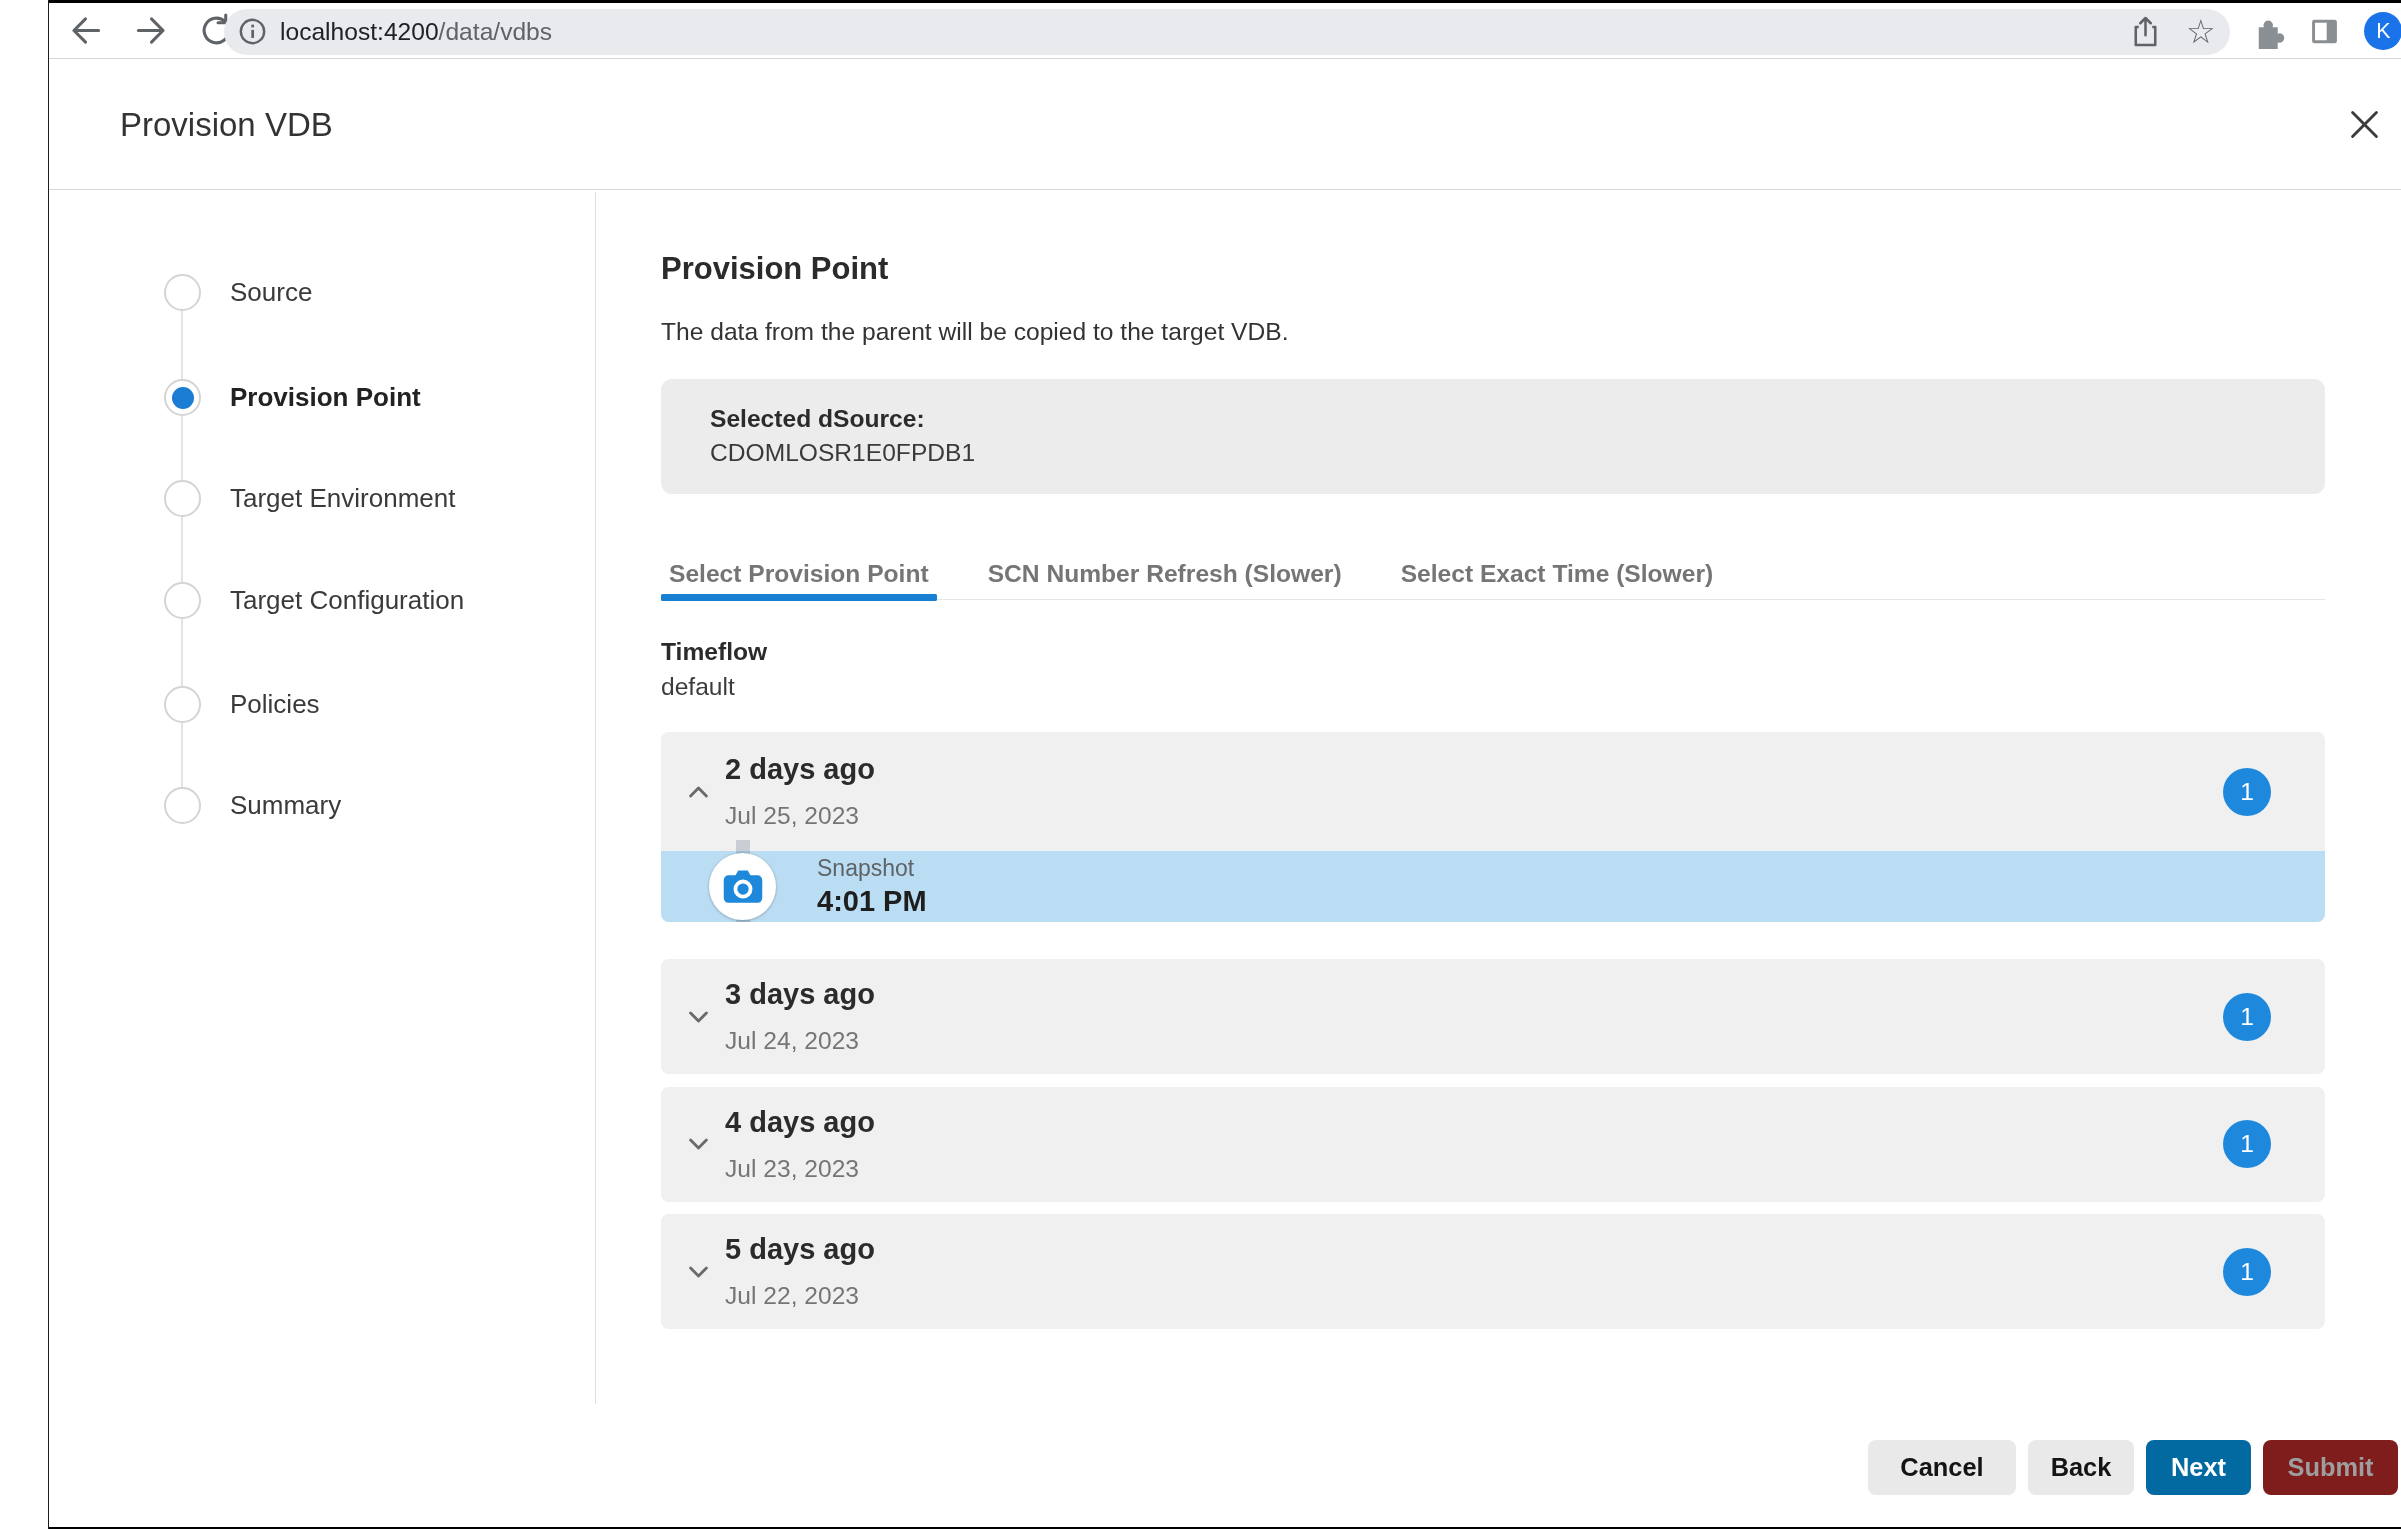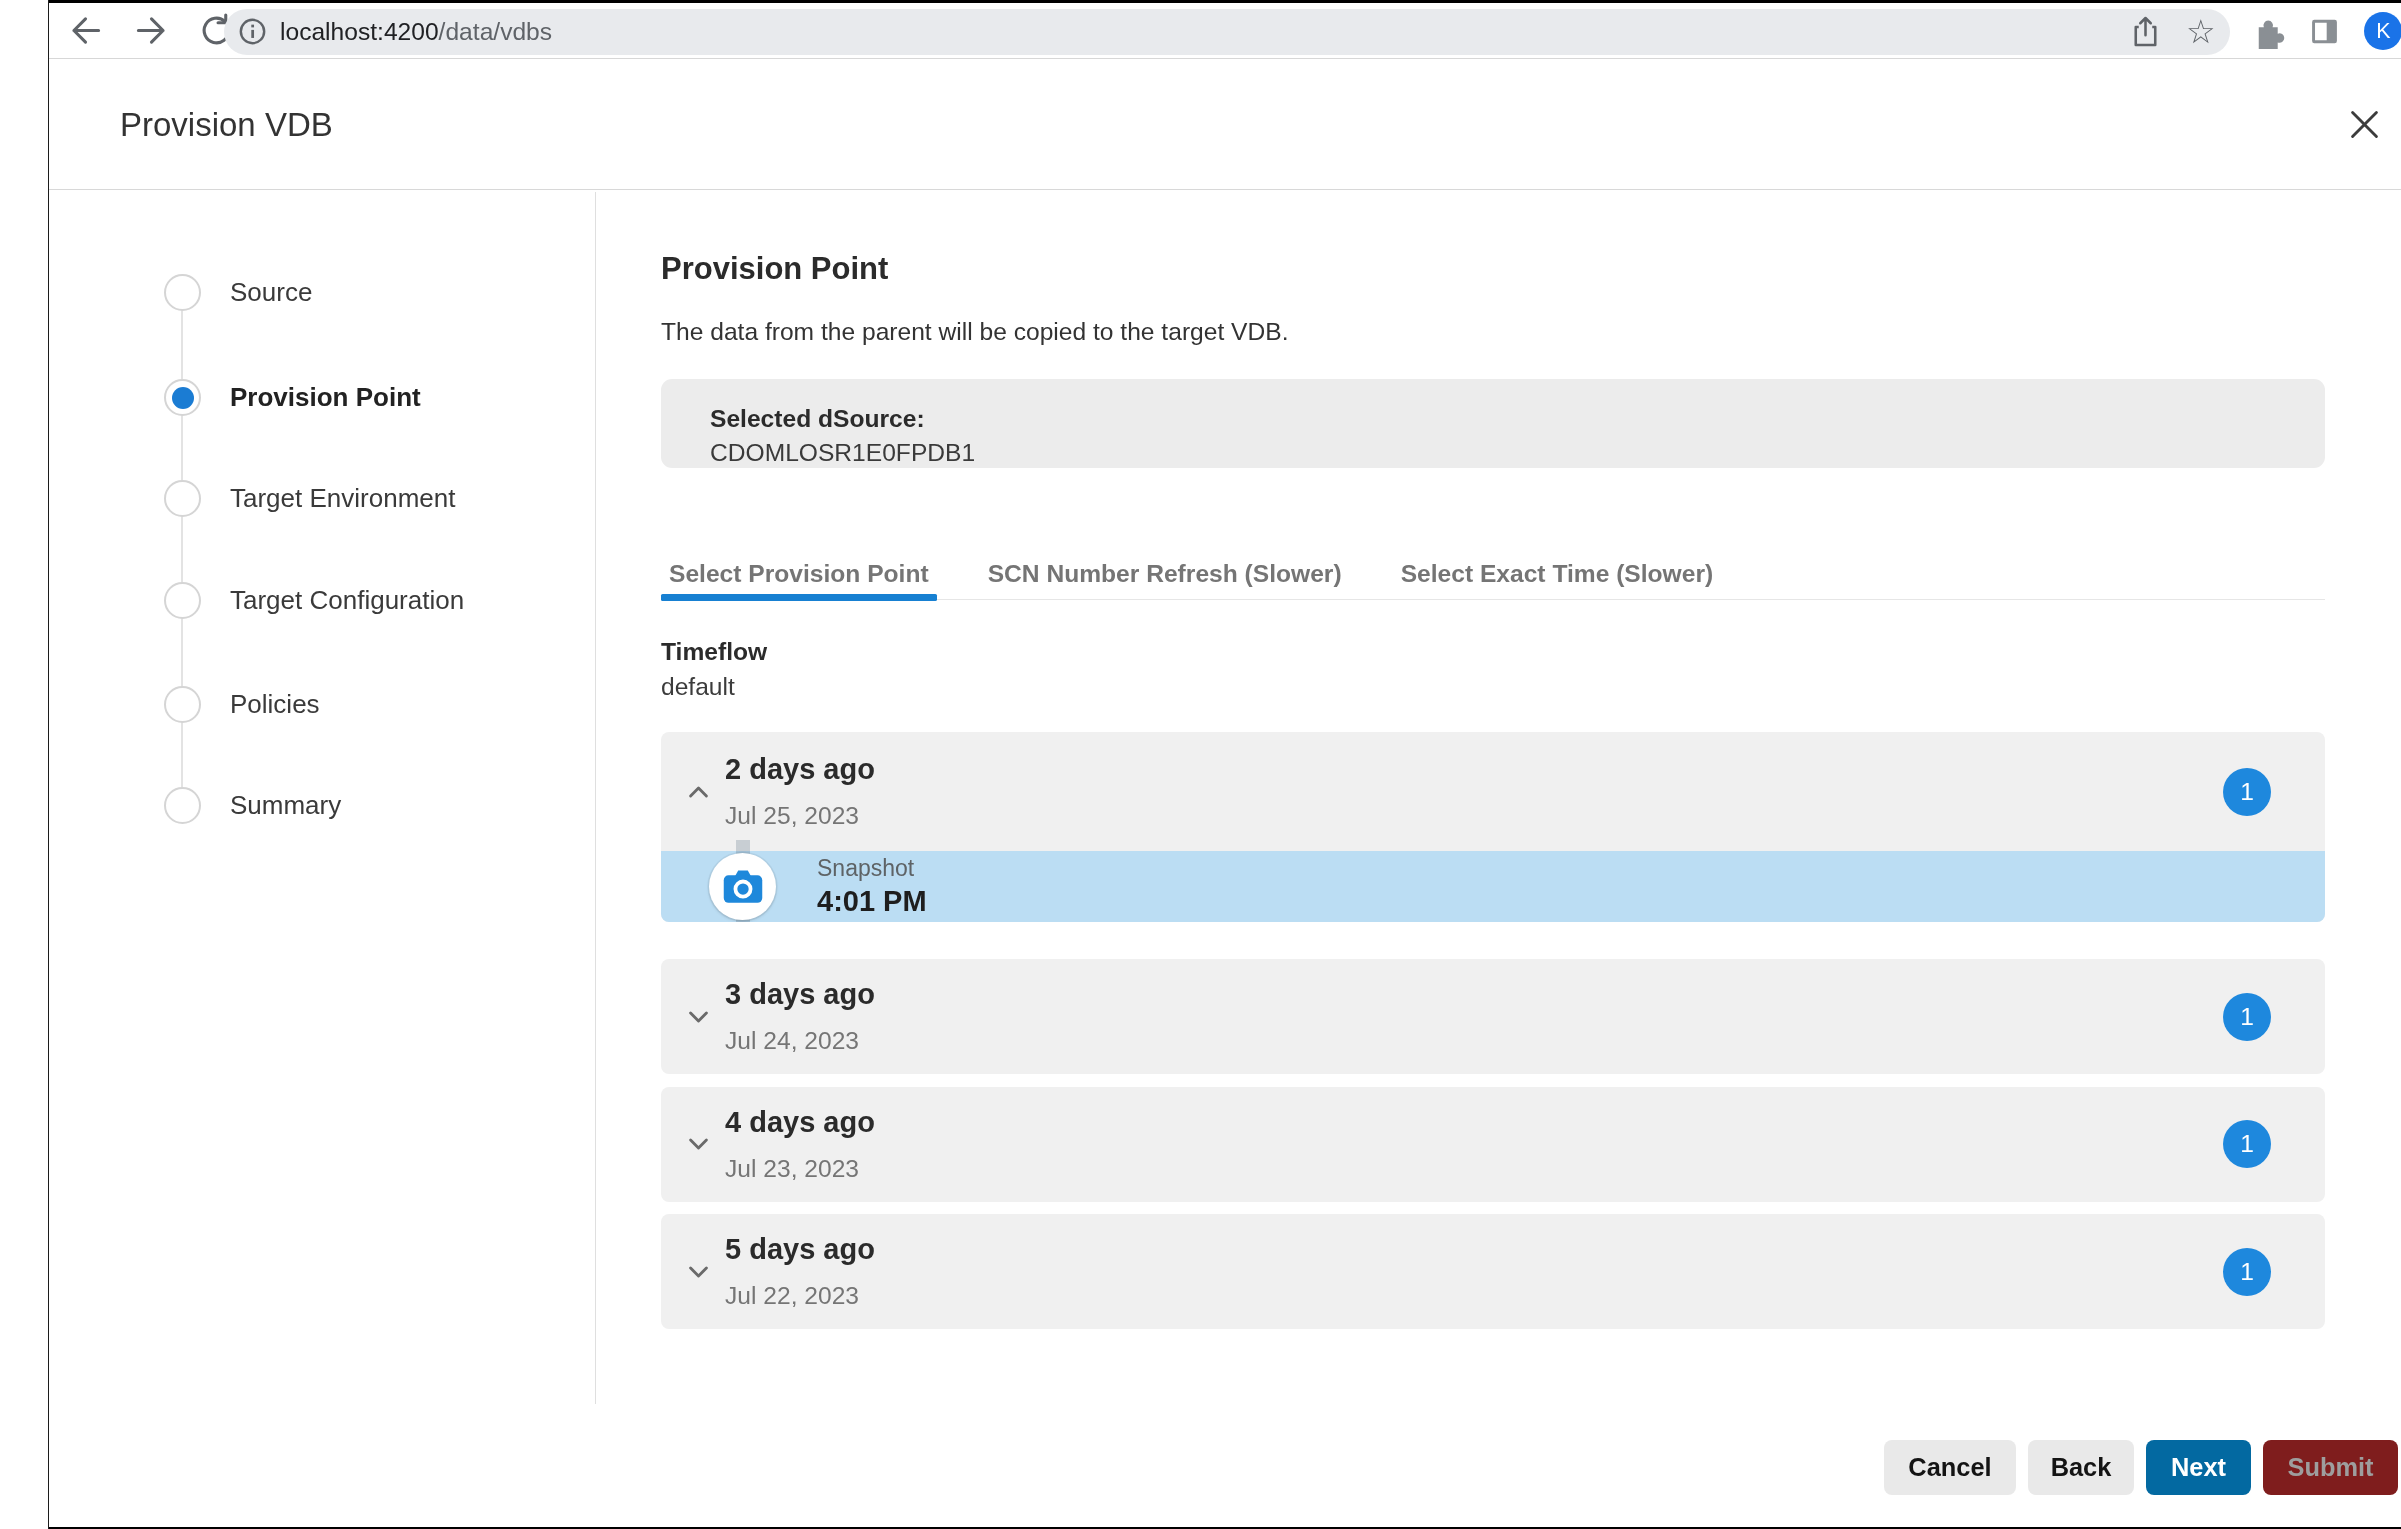--- a/index.html
+++ b/index.html
@@ -42,21 +42,21 @@
   .step-dot { position:absolute; left:115px; top:-18px; width:37px; height:37px; border-radius:50%;
               background:#fff; border:2.4px solid #D5D5D5; }
   .step.active .step-dot::after { content:""; position:absolute; left:50%; top:50%; transform:translate(-50%,-50%);
               width:22px; height:22px; border-radius:50%; background:#1B7CD3; }
   .step-label { position:absolute; left:181px; top:0; transform:translateY(-50%); font-size:26px; color:#3A3A3A; white-space:nowrap; }
   .step.active .step-label { font-weight:bold; color:#222; }
 
   .main { position:absolute; left:612px; top:0; width:1664px; height:100%; }
   .pp-heading { position:absolute; left:0; top:59px; font-size:31px; font-weight:bold; color:#2B2B2B; }
   .pp-desc { position:absolute; left:0; top:126px; font-size:24.6px; color:#333; }
-  .dsource-box { position:absolute; left:0; top:187px; width:1664px; height:89px; background:#ECECEC; border-radius:11px; }
+  .dsource-box { position:absolute; left:0; top:187px; width:1664px; height:115px; background:#ECECEC; border-radius:11px; }
   .dsource-label { position:absolute; left:49px; top:26px; font-size:24.6px; font-weight:bold; color:#2B2B2B; }
   .dsource-value { position:absolute; left:49px; top:60px; font-size:24.6px; color:#3A3A3A; }
 
   .tabs { position:absolute; left:0; top:356px; width:1664px; height:52px; border-bottom:1.6px solid #E6E6E6;
           display:flex; gap:43px; }
   .tab { position:relative; height:100%; display:flex; align-items:center; padding:0 8px;
          font-size:24.6px; font-weight:bold; color:#757575; white-space:nowrap; }
   .tab.active::after { content:""; position:absolute; left:0; right:0; bottom:-1.6px; height:6.4px;
          background:#1780D2; border-radius:1.6px; }
 
@@ -83,21 +83,21 @@
   .snap-text { position:absolute; left:156px; top:50%; transform:translateY(-50%); display:flex; flex-direction:column; gap:3.2px; }
   .snap-label { font-size:23px; color:#5E6366; }
   .snap-time { font-size:29px; font-weight:bold; color:#1E1E1E; }
 
   .footer { position:absolute; right:50px; top:1440px; display:flex; gap:12px; }
   .btn { height:55px; border:none; border-radius:8px; font-family:"Liberation Sans", sans-serif;
          font-size:25.4px; font-weight:bold; display:flex; align-items:center; justify-content:center; cursor:pointer; }
   .btn-gray { background:#E9E9E9; color:#141414; }
   .btn-primary { background:#0369a1; color:#fff; }
   .btn-disabled { background:#7f1d1d; color:#9E9E9E; cursor:default; }
-  .w-cancel { width:132px; } .w-back { width:106px; } .w-next { width:105px; } .w-submit { width:135px; }
+  .w-cancel { width:148px; } .w-back { width:106px; } .w-next { width:105px; } .w-submit { width:135px; }
   svg { display:block; }
 </style>
 </head>
 <body>
 
 <div class="page">
   <div class="edge-top"></div>
 
   <div class="browser-bar">
     <div class="nav-btn" style="left:17.5px;">

